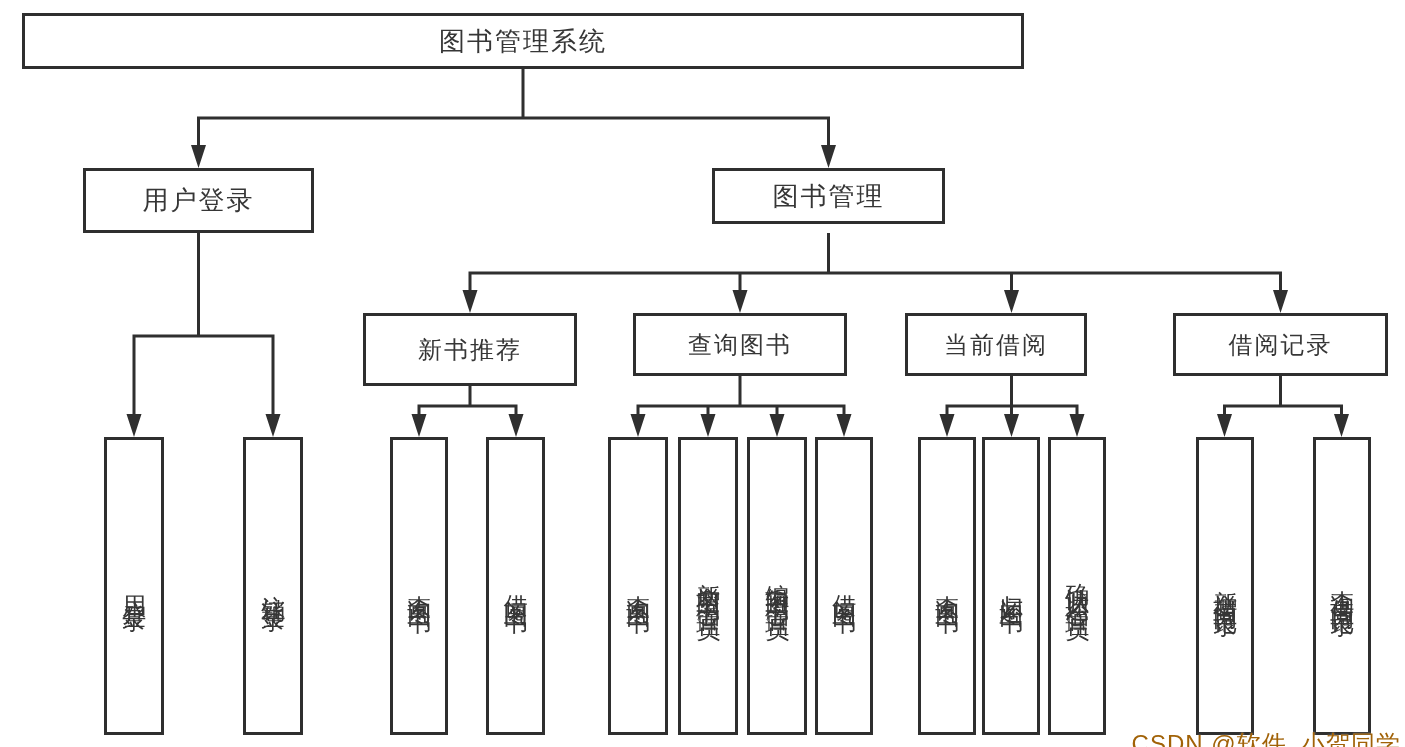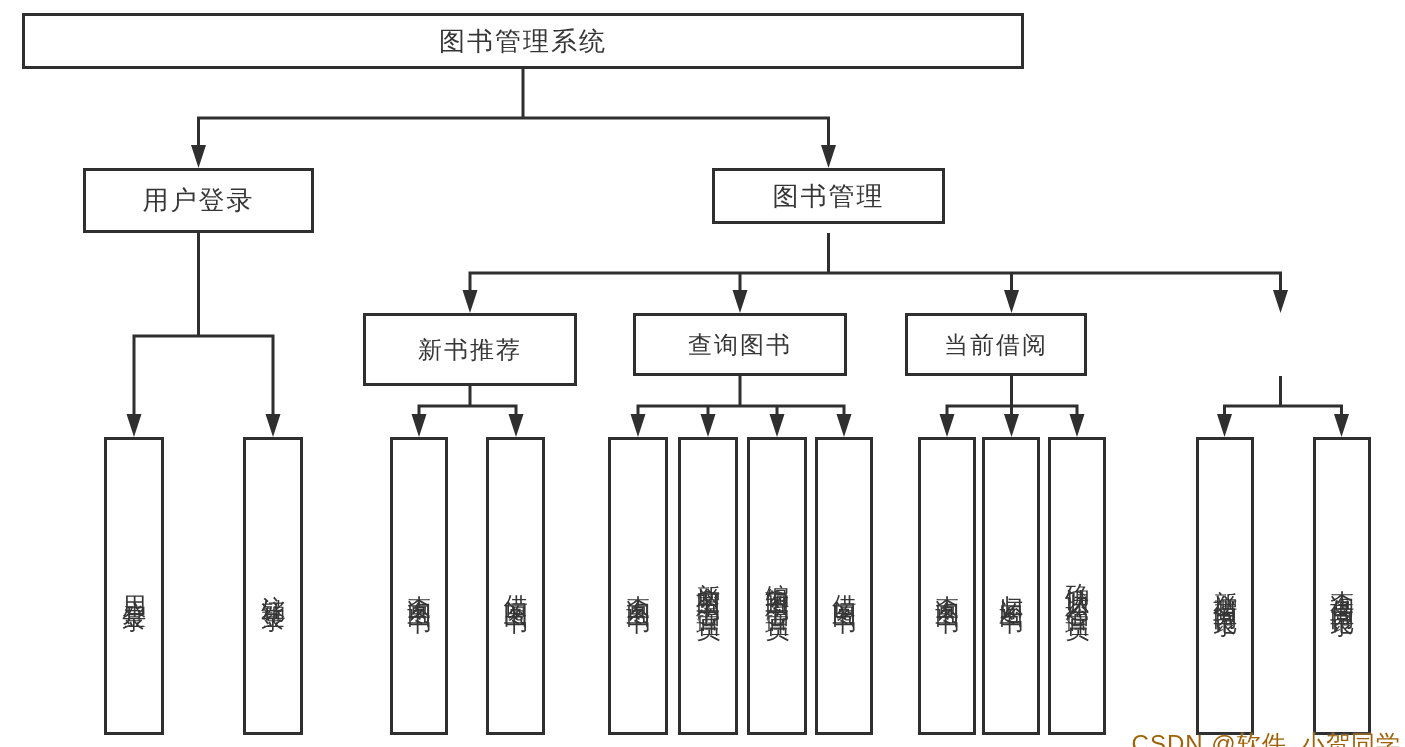--- a/index.html
+++ b/index.html
@@ -125,20 +125,23 @@
 
   <div class="box lvl3" style="left:363px; top:313px; width:214px; height:73px;">
     <span>新书推荐</span>
   </div>
   <div class="box lvl3" style="left:633px; top:313px; width:214px; height:63px;">
     <span>查询图书</span>
   </div>
   <div class="box lvl3" style="left:905px; top:313px; width:182px; height:63px;">
     <span>当前借阅</span>
   </div>
+  <div class="box lvl3" style="left:1173px; top:313px; width:215px; height:63px;">
+    <span>借阅记录</span>
+  </div>
 
   <div class="box leaf" style="left:104px; width:60px;">
     <span class="vtext">用户登录</span>
   </div>
   <div class="box leaf" style="left:243px; width:60px;">
     <span class="vtext">注销登录</span>
   </div>
 
   <div class="box leaf" style="left:390px; width:58px;">
     <span class="vtext">查询图书</span>

